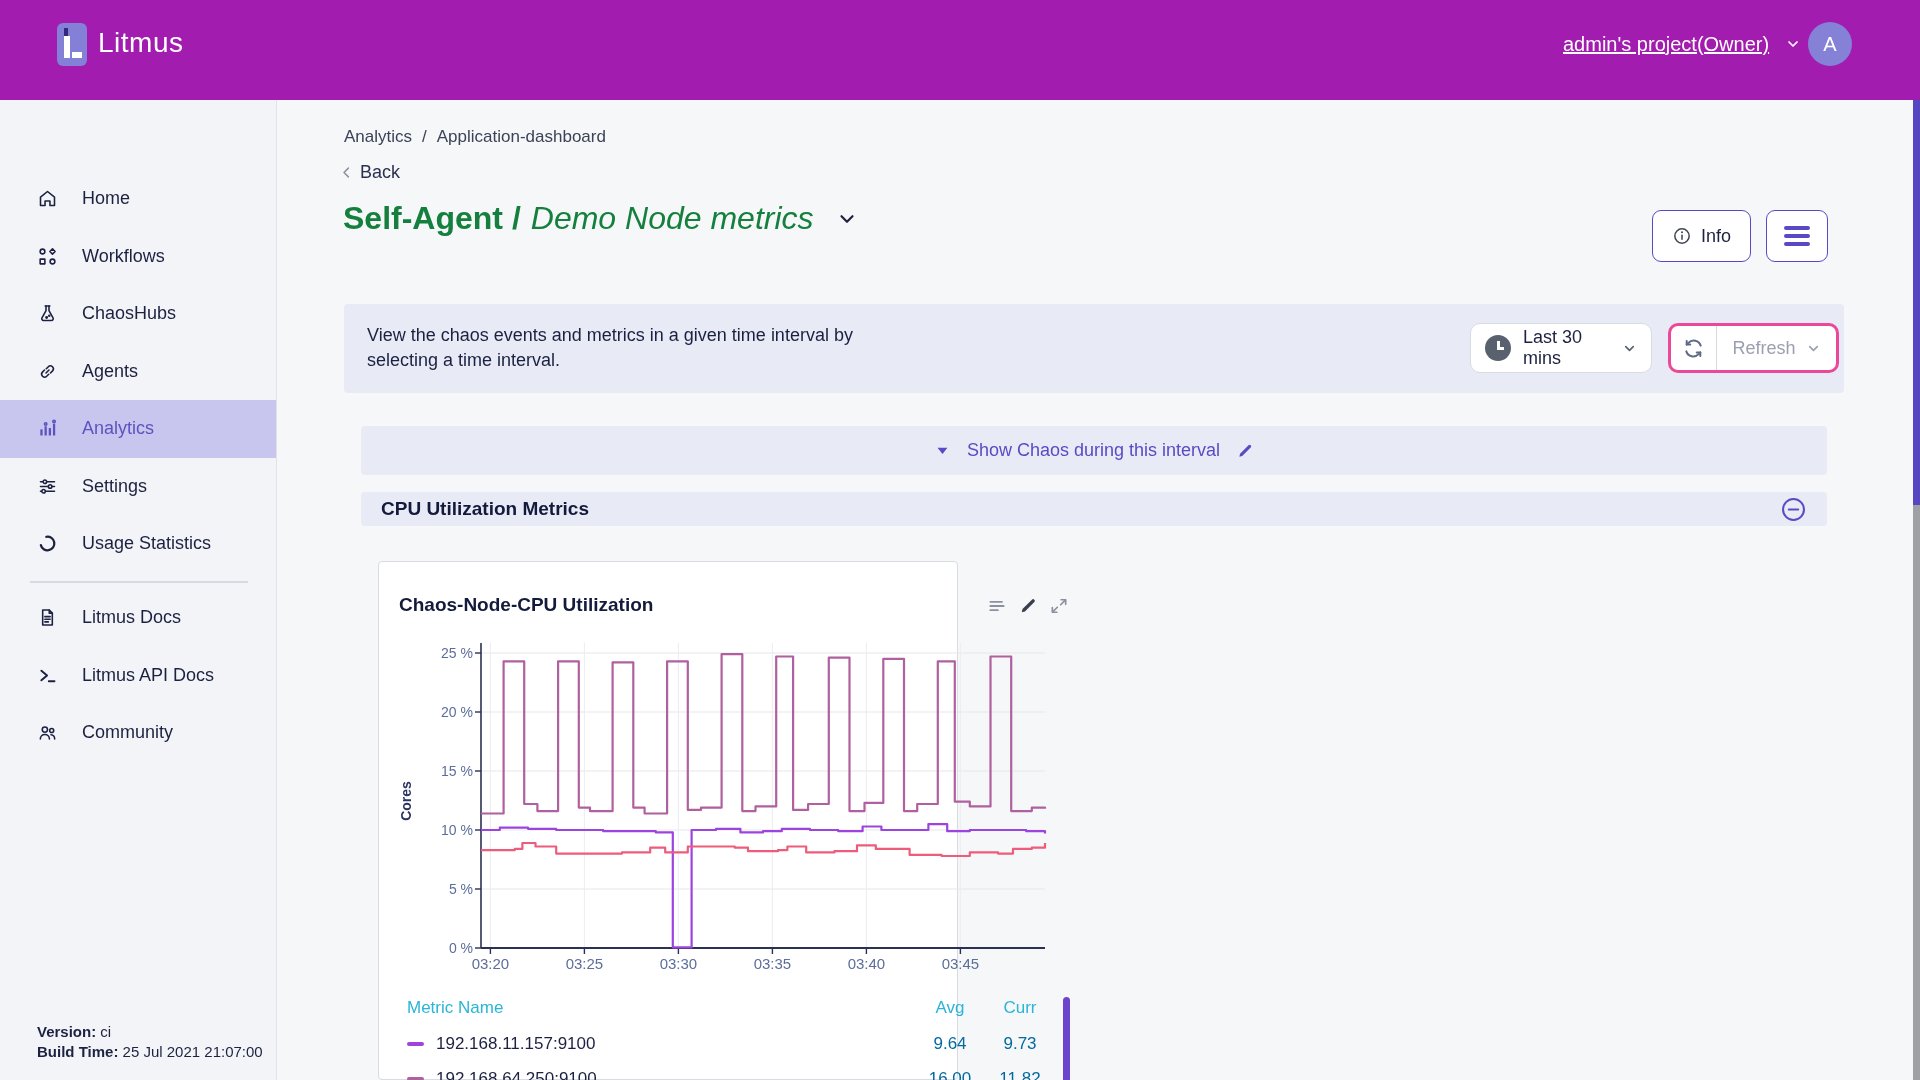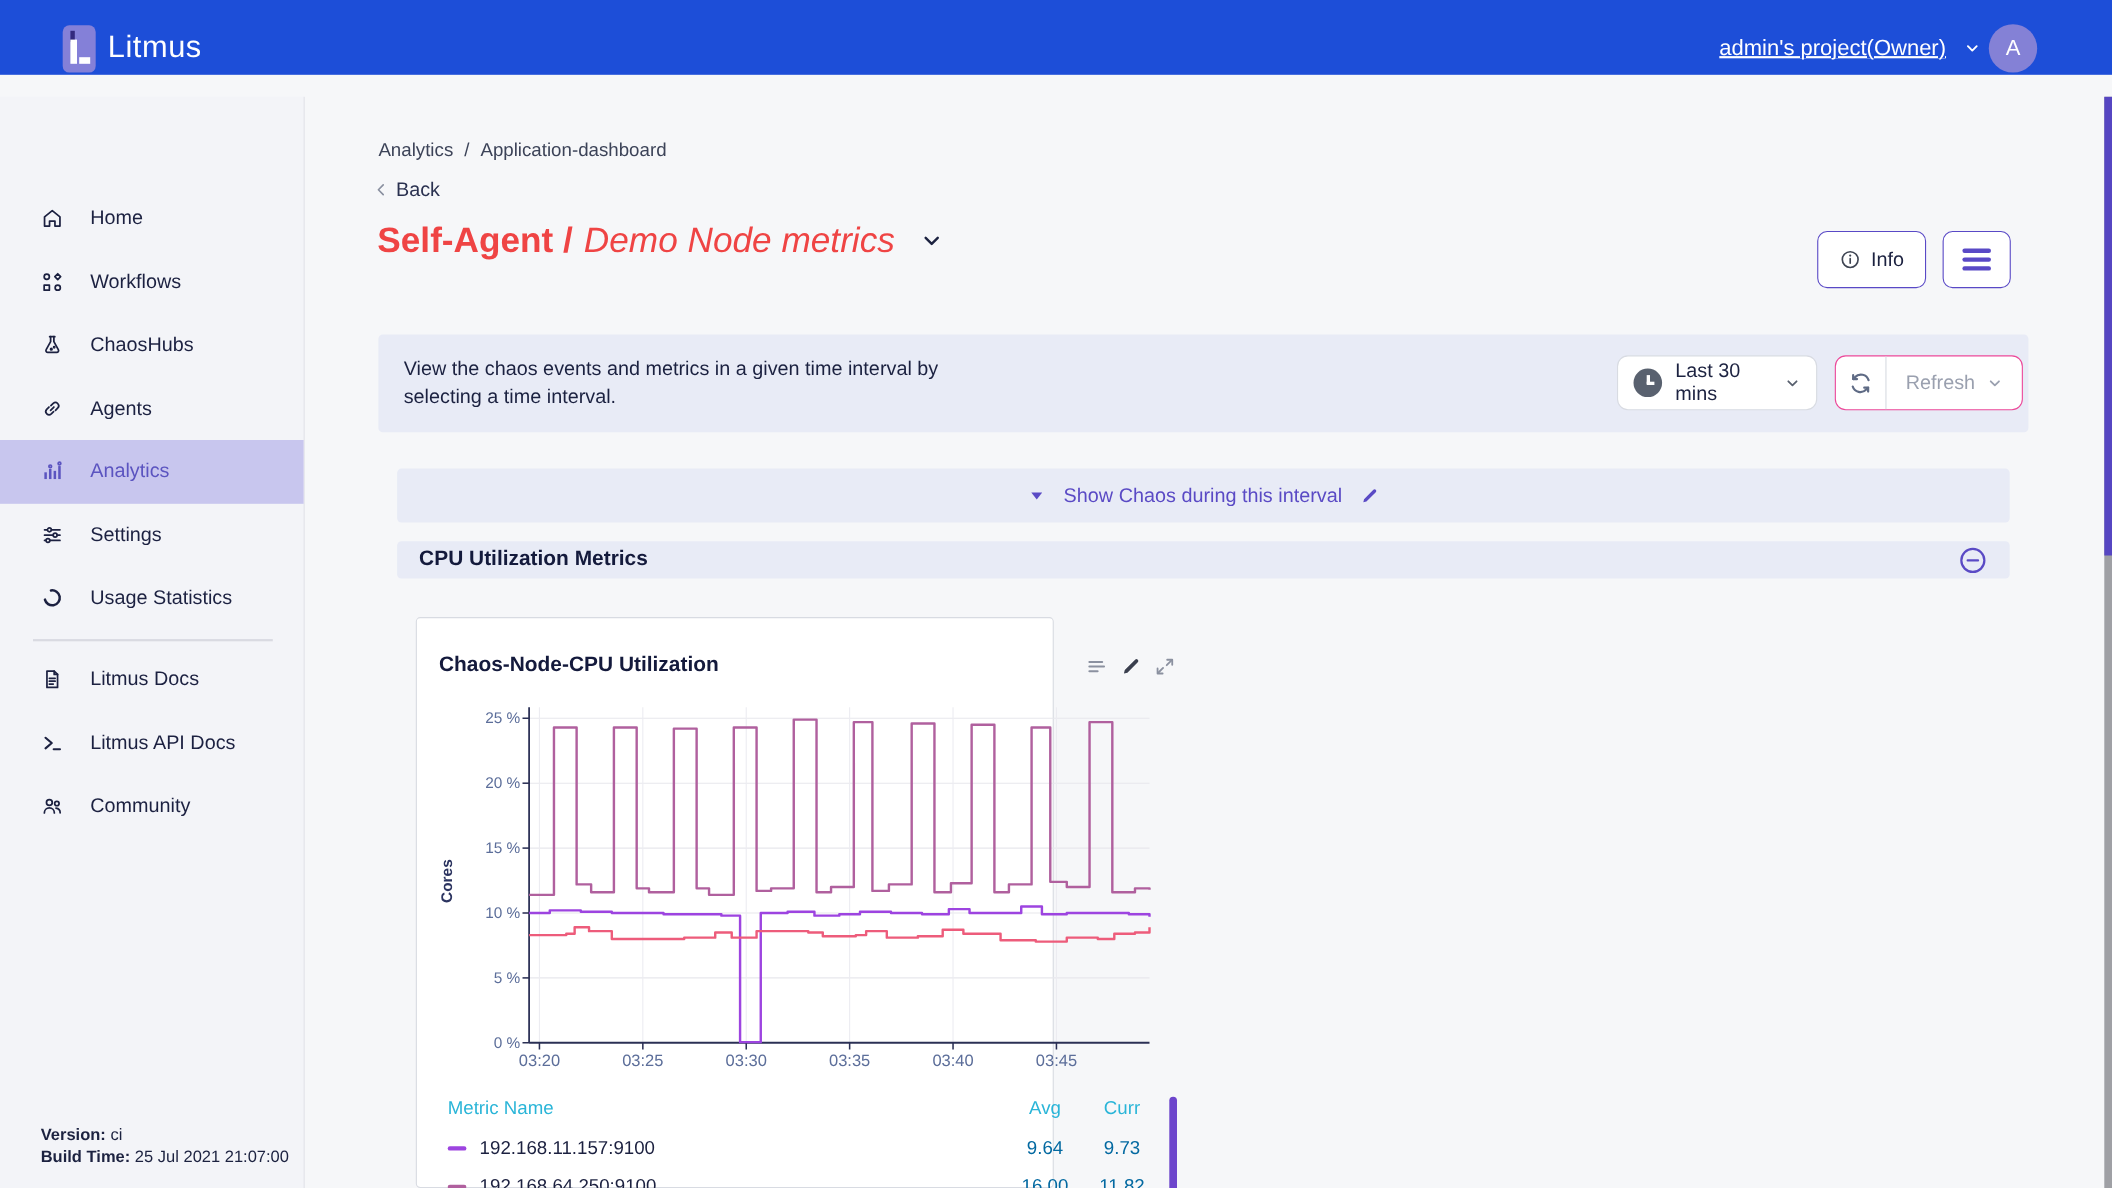--- a/index.html
+++ b/index.html
@@ -1,20 +1,20 @@
 <!DOCTYPE html>
 <html><head>
 <meta charset="utf-8">
 <style>
   * { box-sizing: border-box; margin: 0; padding: 0; }
   html,body { width:1920px; height:1080px; overflow:hidden; font-family:"Liberation Sans",sans-serif; background:#f6f7f9; }
   .abs { position:absolute; }
 
   
-  #navbar { left:0; top:0; width:1920px; height:68px; background:#1d4ed8; display:flex; align-items:center; z-index:5; }
+  #navbar { left:0; top:0; width:1920px; height:100px; background:#a21caf; display:flex; align-items:center; z-index:5; }
   #logo-tile { position:absolute; left:57px; top:23px; width:30px; height:43px; background:#8480d8; border-radius:6px; }
   #logo-tile .stem { position:absolute; left:7px; top:13px; width:6px; height:22px; background:#fff; }
   #logo-tile .foot { position:absolute; left:15px; top:29px; width:10px; height:6px; background:#fff; }
   #logo-tile .mark { position:absolute; left:7px; top:5px; width:4px; height:10px; background:#332a7e; }
   #brand { position:absolute; left:98px; top:27px; color:#fff; font-size:28px; font-weight:500; letter-spacing:.5px; }
   #project-switch { position:absolute; left:1563px; top:0; height:88px; display:flex; align-items:center; gap:16px; color:#fff; cursor:pointer; }
   #project-switch .pname { font-size:20px;text-decoration:underline; }
   #avatar { position:absolute; left:1808px; top:22px; width:44px; height:44px; border-radius:50%; background:#8481d6; color:#fff; font-size:20px; display:flex; align-items:center; justify-content:center; }
 
   
@@ -24,37 +24,37 @@
   .side-item.active { background:#c8c6ee; color:#5b54c0; }
   #side-divider { left:30px; top:493px; width:218px; height:0; border-top:2px solid #d9dae1; }
   #version-box { left:37px; top:934px; font-size:15px; color:#1c2240; line-height:20px; }
   #version-box b { font-weight:bold; }
 
   
   #content { left:277px; top:88px; width:1643px; height:992px; }
   #breadcrumb { left:67px; top:39px; font-size:17px; color:#3c4358; display:flex; gap:10px; }
   #breadcrumb .crumb { cursor:pointer; }
   #back-row { left:62px; top:74px; display:flex; align-items:center; gap:6px; font-size:18px; color:#2a3150; cursor:pointer; }
-  #title-row { left:66px; top:112px; display:flex; align-items:center; color:#ef4444; }
+  #title-row { left:66px; top:112px; display:flex; align-items:center; color:#15803d; }
   #title-row .t-bold { font-size:32px; font-weight:bold; }
   #title-row .t-italic { font-size:32px; font-style:italic; margin-left:10px; }
   #title-row .t-chevron { margin-left:22px; cursor:pointer; }
   .outline-btn { position:absolute; background:#fff; border:1.5px solid #5949c6; border-radius:9px; display:flex; align-items:center; justify-content:center; gap:9px; cursor:pointer; }
   #info-btn { left:1375px; top:122px; width:99px; height:52px; font-size:18px; color:#1c2240; }
   #menu-btn { left:1489px; top:122px; width:62px; height:52px; flex-direction:column; gap:4.5px; }
   #menu-btn .bar { width:26px; height:3.5px; border-radius:2px; background:#5949c6; }
 
   #banner { left:67px; top:216px; width:1500px; height:89px; background:#e8ebf6; border-radius:4px; }
   #banner .desc { position:absolute; left:23px; top:19px; font-size:18px; color:#1b2140; line-height:25px; }
   #time-select { position:absolute; left:1126px; top:19px; width:182px; height:50px; background:#fff; border:1px solid #d8dbe2; border-radius:10px; display:flex; align-items:center; gap:12px; padding:0 14px; cursor:pointer; }
   #time-select .clock { width:26px; height:26px; border-radius:50%; background:#59616f; position:relative; flex:none; }
   #time-select .clock:before { content:""; position:absolute; left:12px; top:6px; width:2.5px; height:8px; background:#fff; }
   #time-select .clock:after { content:""; position:absolute; left:12px; top:12px; width:7px; height:2.5px; background:#fff; }
   #time-select .tval { font-size:18px; color:#1c2240; flex:1; }
-  #refresh-group { position:absolute; left:1324px; top:19px; width:171px; height:50px; background:#fff; border:1px solid #ec4899; border-radius:10px; display:flex; }
+  #refresh-group { position:absolute; left:1324px; top:19px; width:171px; height:50px; background:#fff; border:3px solid #ec4899; border-radius:10px; display:flex; }
   #refresh-icon-btn { width:46px; height:100%; border-right:1px solid #d8dbe2; display:flex; align-items:center; justify-content:center; color:#5f6b85; cursor:pointer; }
   #refresh-dd { flex:1; display:flex; align-items:center; justify-content:center; gap:10px; color:#9aa0af; font-size:18px; cursor:pointer; }
 
   #chaos-bar { left:84px; top:338px; width:1466px; height:49px; background:#e8ebf6; border-radius:4px; display:flex; align-items:center; justify-content:center; gap:16px; color:#5a4ac5; cursor:pointer; }
   #chaos-bar .cb-label { font-size:18px; font-weight:500; }
 
   #cpu-bar { left:84px; top:404px; width:1466px; height:34px; background:#e8ebf6; border-radius:4px; display:flex; align-items:center; padding:0 20px; }
   #cpu-bar .sec-title { font-size:19px; font-weight:bold; color:#141a3c; }
   #collapse-btn { margin-left:auto; width:27px; height:27px; color:#5a4ac5; cursor:pointer; }
 

